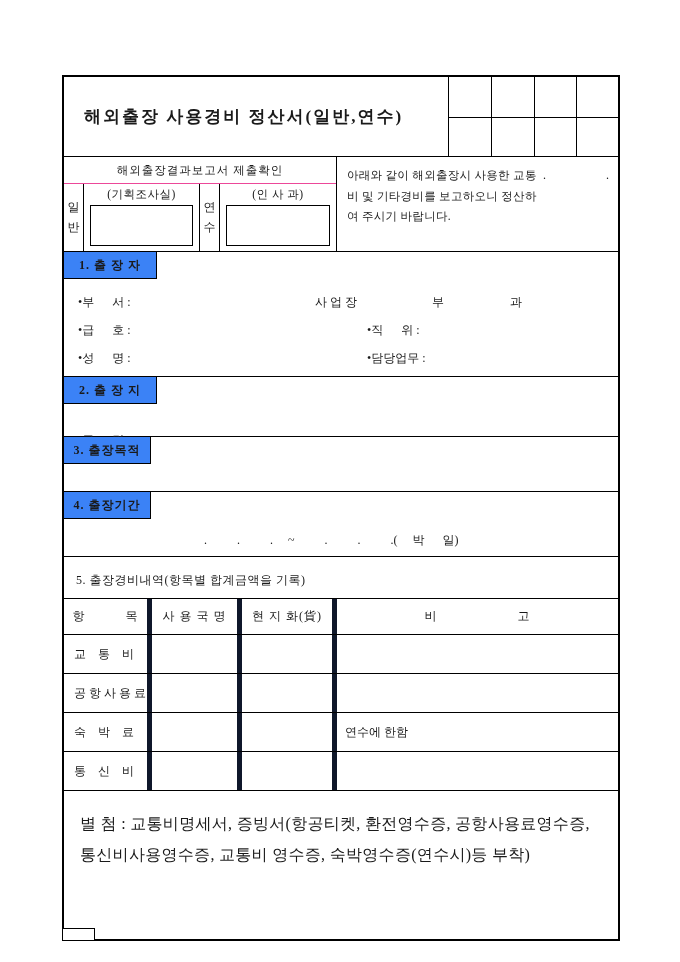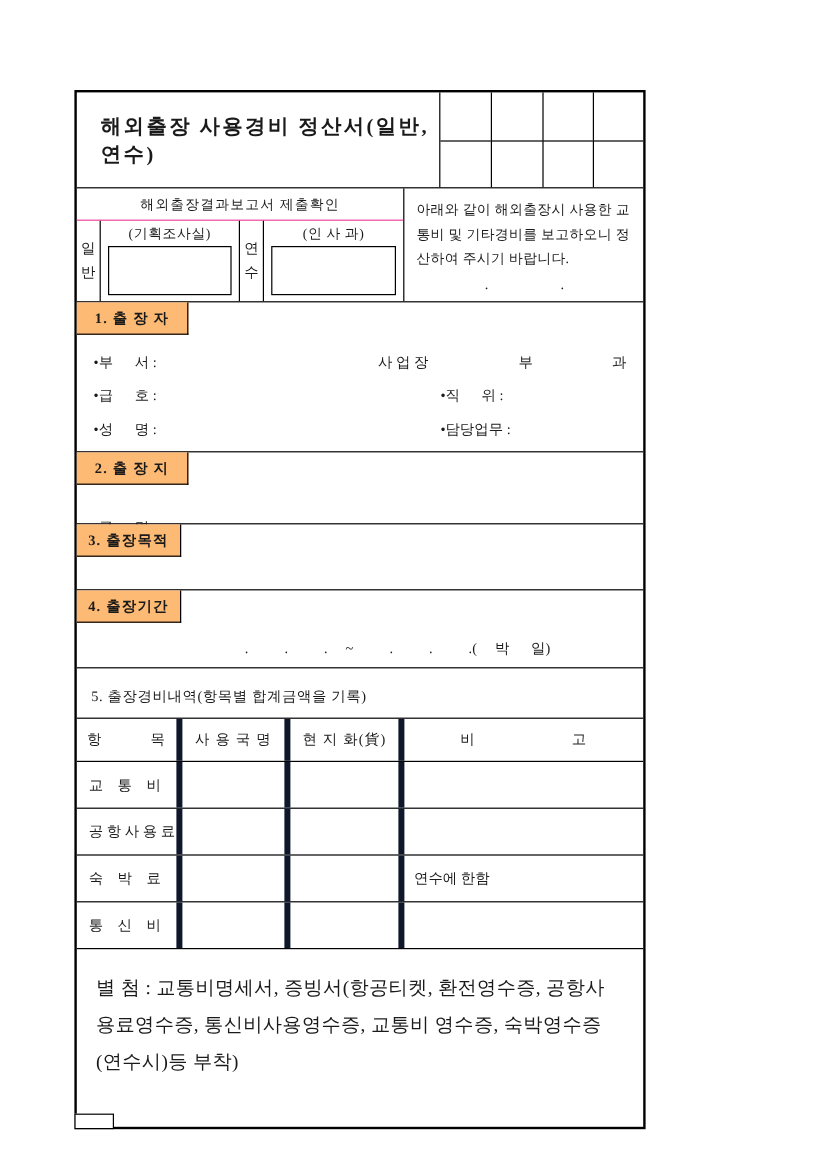--- a/index.html
+++ b/index.html
@@ -1,19 +1,19 @@
 <!DOCTYPE html>
 <html><head>
 <meta charset="utf-8">
 <style>
   * { margin:0; padding:0; box-sizing:border-box; }
   html,body { background:#ffffff; }
   body { width:680px; height:962px; position:relative; font-family:"Liberation Serif", serif; color:#1a1a1a; }
 
-  .form { position:absolute; left:62px; top:75px; width:476px; height:866px;
+  .form { position:absolute; left:62px; top:75px; width:558px; height:866px;
           border:2px solid #000; display:flex; flex-direction:column; background:#fff; }
   .pre { white-space:pre; }
   .pre-line { white-space:pre-line; }
 
   
   .title-row { height:80px; border-bottom:1px solid #000; display:flex; flex:0 0 auto; }
   .title-area { flex:1; display:flex; align-items:center; padding-left:20px; }
   .form-title { font-size:17px; font-weight:bold; letter-spacing:2px; }
   .approval-grid { width:170px; border-left:1px solid #000; display:grid;
                    grid-template-columns:repeat(4,1fr); grid-template-rows:1fr 1fr; }
@@ -26,29 +26,29 @@
   .check-left { width:273px; border-right:1px solid #000; display:flex; flex-direction:column; }
   .check-header { height:27px; border-bottom:1px solid #ec4899; display:flex; align-items:center;
                   justify-content:center; letter-spacing:1px; }
   .check-body { flex:1; display:flex; }
   .vcell { width:20px; border-right:1px solid #000; display:flex; align-items:center;
            justify-content:center; text-align:center; font-size:12px; line-height:1.6; }
   .dept-cell { width:116px; border-right:1px solid #000; display:flex; flex-direction:column; padding:2px 3px 5px; }
   .dept-cell.last { flex:1; border-right:none; }
   .dept-label { text-align:center; letter-spacing:0.5px; padding:1px 0 3px; }
   .stamp-box { flex:1; border:1px solid #000; margin:0 3px; }
-  .check-right { flex:1; display:flex; flex-direction:column; padding:8px 9px 4px 10px; }
+  .check-right { flex:1; display:flex; flex-direction:row; padding:8px 9px 4px 10px; }
   .notice { line-height:1.8; letter-spacing:0.3px; }
   .date-dots { text-align:center; margin-top:3px; font-size:12px; }
 
   
   .section { position:relative; border-bottom:1px solid #000; flex:0 0 auto; font-size:12px; }
   .tab { position:absolute; top:0; left:0; height:27px; border-right:1px solid #000; border-bottom:1px solid #000;
          display:flex; align-items:center; justify-content:center; font-weight:bold;
-         letter-spacing:1px; font-size:12px; background:#fdba74; }
+         letter-spacing:1px; font-size:12px; background:#3b82f6; }
   .tab.w1 { width:93px; }
   .tab.w2 { width:87px; }
   .s1 { height:125px; padding-top:36px; }
   .frow { position:relative; height:28px; }
   .frow span { position:absolute; top:50%; transform:translateY(-50%); }
   .p-lab  { left:14px; }
   .p-col2 { left:303px; }
   .p-a1 { left:251px; } .p-a2 { left:368px; } .p-a3 { left:446px; }
   .s2 { height:60px; padding-top:29px; }
   .s2 .frow { height:24px;margin-top:22px; }

